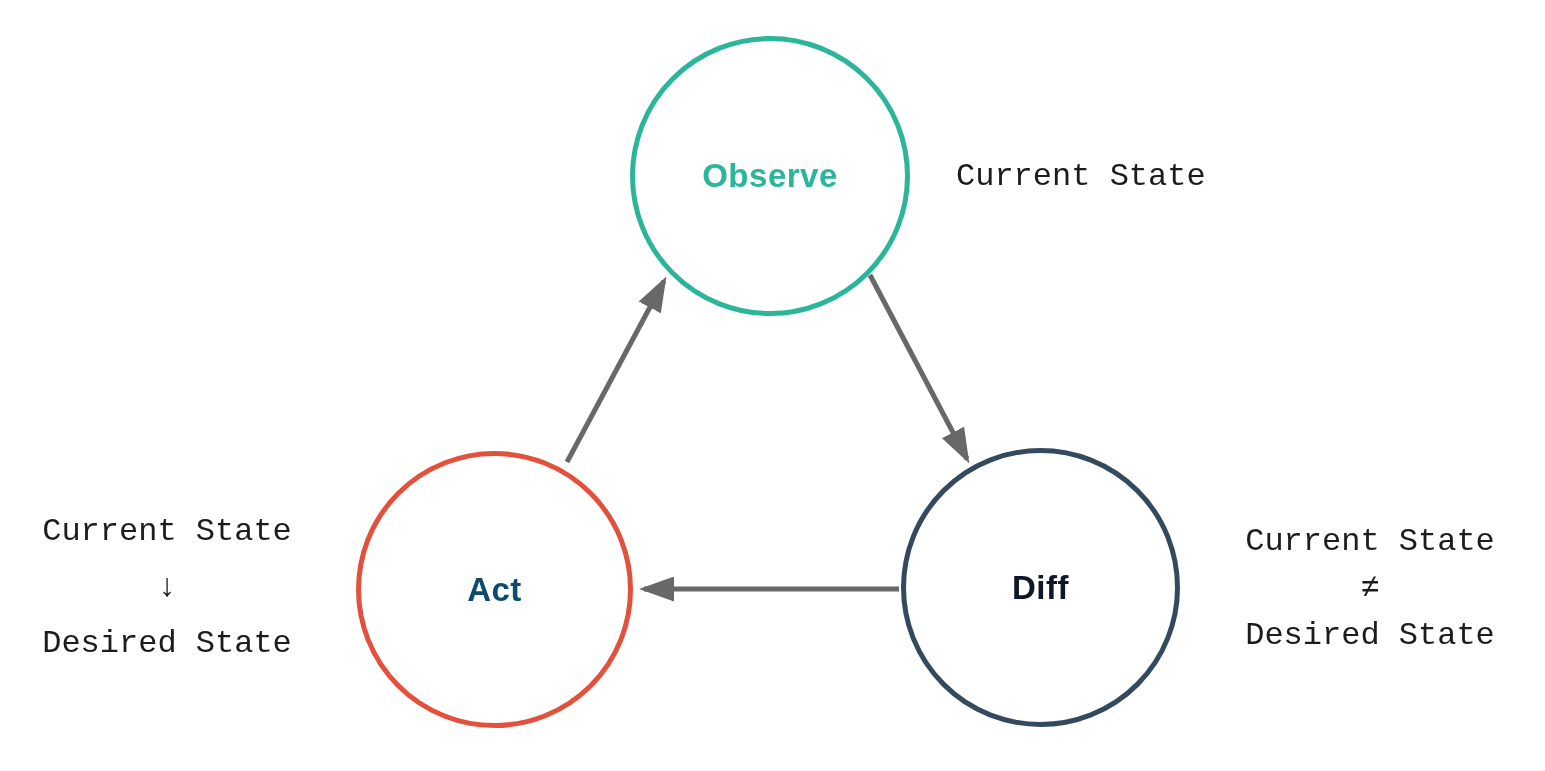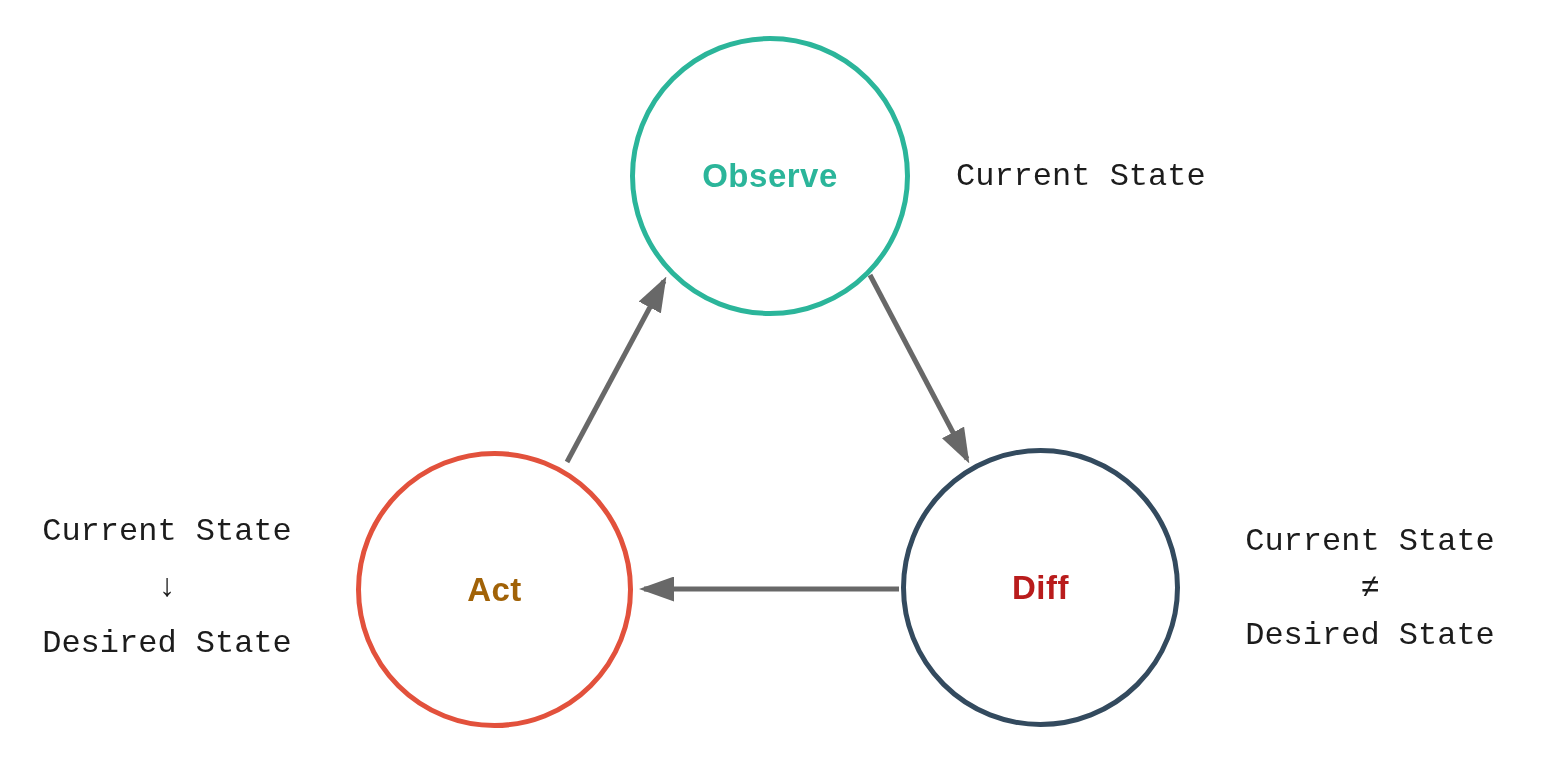--- a/index.html
+++ b/index.html
@@ -65,25 +65,25 @@
     </defs>
     <line class="edge" x1="567" y1="462" x2="664" y2="281" stroke-width="5" marker-end="url(#arrowhead)" stroke="#686868"></line>
     <line class="edge" x1="870" y1="275" x2="967" y2="459" stroke-width="5" marker-end="url(#arrowhead)" stroke="#686868"></line>
     <line class="edge" x1="899" y1="589" x2="644" y2="589" stroke-width="5" marker-end="url(#arrowhead)" stroke="#686868"></line>
   </svg>
 
   <div class="node" id="node-observe" style="border-color: rgb(43, 181, 154); color: rgb(43, 181, 154); justify-content: center;">
     <span class="node-label">Observe</span>
   </div>
 
-  <div class="node" id="node-act" style="border-color: rgb(226, 81, 60); color: #a16207;">
+  <div class="node" id="node-act" style="border-color: rgb(226, 81, 60); color: #0c4a6e;">
     <span class="node-label">Act</span>
   </div>
 
-  <div class="node" id="node-diff" style="border-color: rgb(51, 74, 94); color: #b91c1c;">
+  <div class="node" id="node-diff" style="border-color: rgb(51, 74, 94); color: #0f172a;">
     <span class="node-label">Diff</span>
   </div>
 
   <div class="annotation" id="annotation-observe" style="color: rgb(28, 28, 28);">
     <div>Current State</div>
   </div>
 
   <div class="annotation" id="annotation-act" style="color: rgb(28, 28, 28);">
     <div>Current State</div>
     <div>↓</div>

